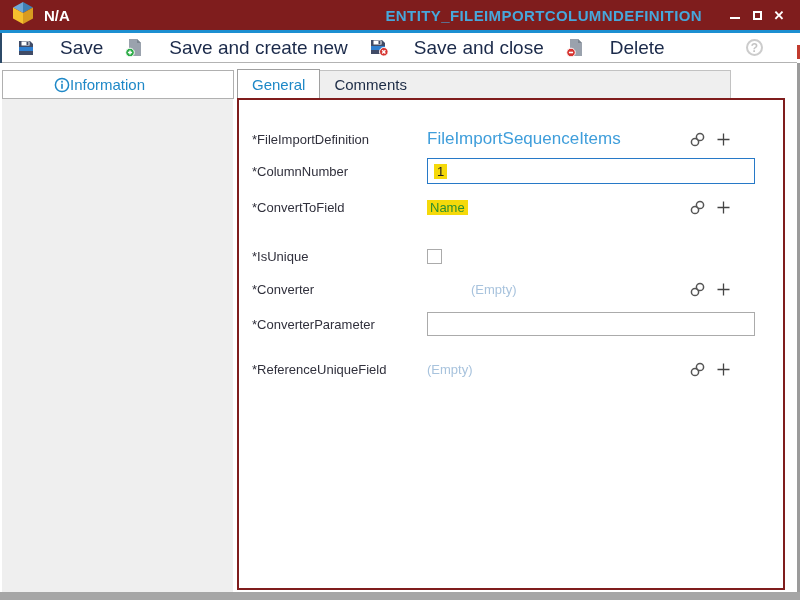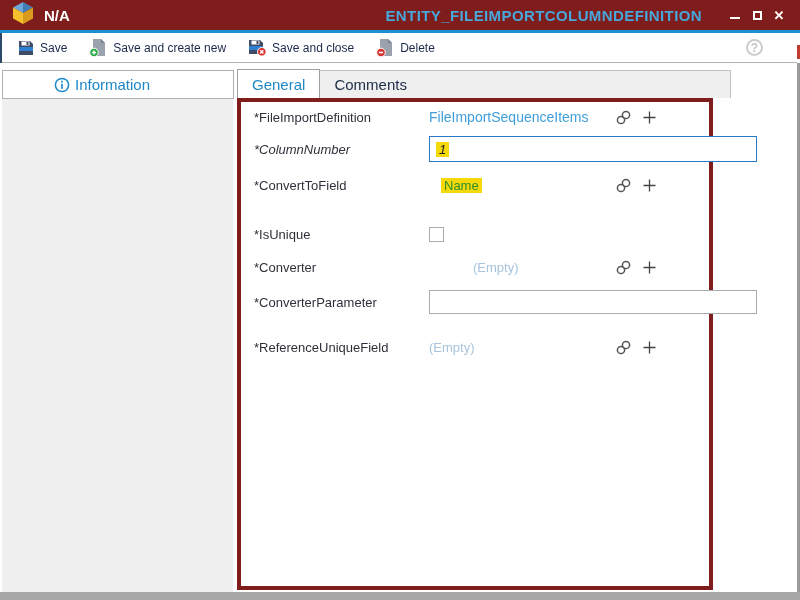--- a/index.html
+++ b/index.html
@@ -27,70 +27,70 @@
   .max-box { width:9px; height:9px; border:2px solid #ffffff; display:inline-block; }
   .min-bar { width:10px; height:2px; background:#ffffff; display:inline-block; margin-top:6px; }
   
   .accentbar { position:absolute; left:0; top:30px; width:800px; height:3px; background:#1d8fd1; }
   
   .toolbar {
     position:absolute; left:0; top:33px; width:797px; height:30px;
     background:#ffffff; border-bottom:1px solid #b3b3b3;
     display:flex; align-items:center; padding-left:6px;
   }
-  .tb-btn { display:flex; align-items:center; gap:5px; padding:0 11px; height:28px;
-    font-size:12px; color:#1b2a4a; cursor:default; }
+  .tb-btn { display:flex; align-items:center; gap:25px; padding:0 11px; height:28px;
+    font-size:19px; color:#1b2a4a; cursor:default; }
   .help-btn {
     position:absolute; right:34px; top:6px; width:17px; height:17px; border-radius:50%;
     border:2px solid #cccccc; color:#c4c4c4; font-size:12px; font-weight:700;
     display:flex; align-items:center; justify-content:center;
   }
   
   .left-edge-top { position:absolute; left:0; top:33px; width:2px; height:82px; background:#2c4a68; }
   .left-edge-bottom { position:absolute; left:0; top:115px; width:2px; height:477px; background:#b0b0b0; }
   .right-edge { position:absolute; right:0; top:63px; width:3px; height:529px; background:#9b9b9b; }
   .right-red { position:absolute; right:0; top:45px; width:3px; height:14px; background:#c23b2e; }
   .bottom-edge { position:absolute; left:0; top:592px; width:800px; height:8px; background:#a6a6a6; }
   
   .sidebar { position:absolute; left:0; top:63px; width:237px; height:529px; background:#ffffff; }
   .sidebar-fill { position:absolute; left:2px; top:36px; width:231px; bottom:0; background:#efefef; }
   .sidebar-item {
     position:absolute; left:2px; top:7px; width:232px; height:29px;
     background:#ffffff; border:1px solid #b0b0b0;
-    display:flex; align-items:center; padding-left:51px; gap:5px;
+    display:flex; align-items:center; padding-left:51px; 
     color:#1e88c7; font-size:15px; cursor:default;
   }
   
   .tabstrip {
     position:absolute; left:237px; top:70px; width:494px; height:28px;
     background:#efefef; border-top:1px solid #c2c2c2; border-right:1px solid #c2c2c2;
     display:flex; align-items:flex-end;
   }
   .tab { height:28px; display:flex; align-items:center; padding:0 14px;
     font-size:15px; color:#1c2b45; cursor:default; }
   .tab.active {
     background:#ffffff; border:1px solid #a0a0a0; border-bottom:none;
     color:#1e88c7; height:29px; position:relative; z-index:3;
   }
   
   .main-panel {
-    position:absolute; left:237px; top:98px; width:476px; height:492px;
-    background:#ffffff; border:4px solid #7f1d1d; padding-top:0; z-index:2;
+    position:absolute; left:237px; top:98px; width:548px; height:492px;
+    background:#ffffff; border:2px solid #7f1d1d; padding-top:24px; z-index:2;
   }
   .row {
     display:flex; align-items:center;
     padding-left:13px; padding-right:52px;
   }
-  .r1 { height:30px; } .r2 { height:34px;font-style:italic; } .r3 { height:30px; margin-top:4px;gap:12px; }
+  .r1 { height:30px; } .r2 { height:34px; } .r3 { height:30px; margin-top:4px; }
   .r4 { height:28px; margin-top:20px; } .r5 { height:30px; margin-top:4px;gap:44px; }
   .r6 { height:32px; margin-top:4px; } .r7 { height:30px; margin-top:14px; }
   .flabel { width:175px; flex:0 0 175px; font-size:13px; color:#30303c; }
   .fvalue { display:flex; align-items:center; flex:1 1 auto; }
   .icons { margin-left:auto; display:flex; align-items:center; gap:10px; }
-  .link-val { color:#3f9edb; font-size:14px; cursor:default; }
+  .link-val { color:#3f9edb; font-size:17px; cursor:default; }
   .placeholder-val { color:#a8c3dd; font-size:13px; }
   .hl { background:#f5d90a; padding:0 3px; }
   .green-text { color:#2e8f2e; font-size:13px; }
   .input-box {
     width:328px; height:26px; border:1px solid #2779c7;
     display:flex; align-items:center; padding:0 6px; font-size:13px; color:#222222;
     background:#ffffff;
   }
   .text-input {
     width:328px; height:24px; border:1px solid #ababab; background:#ffffff;

